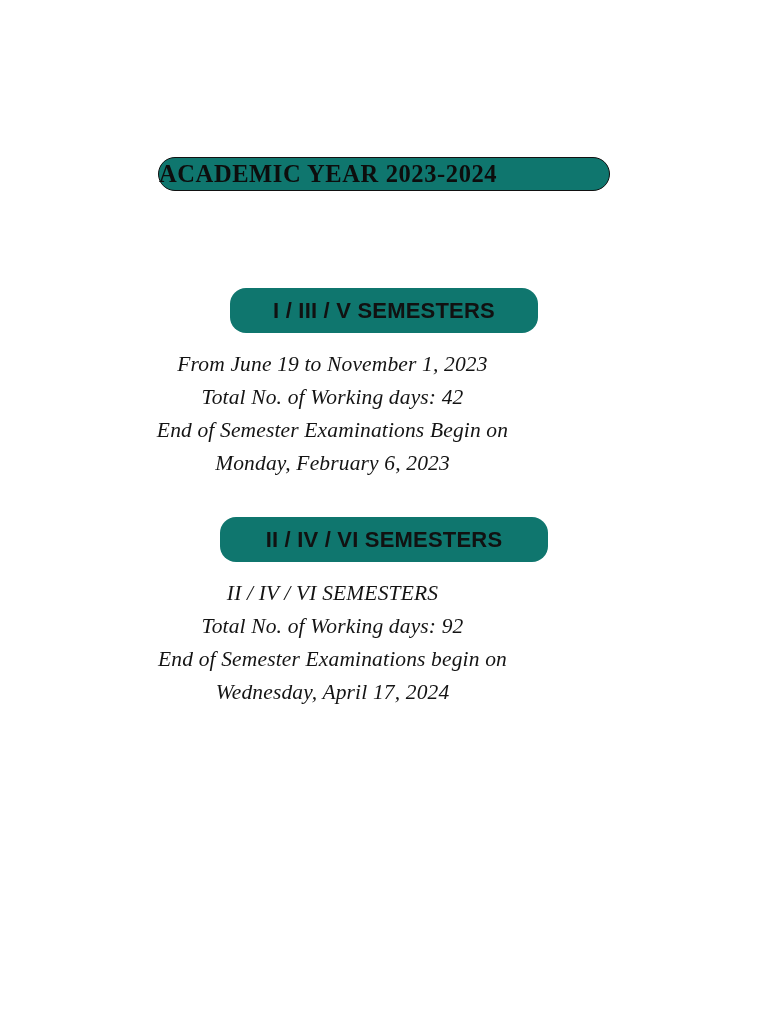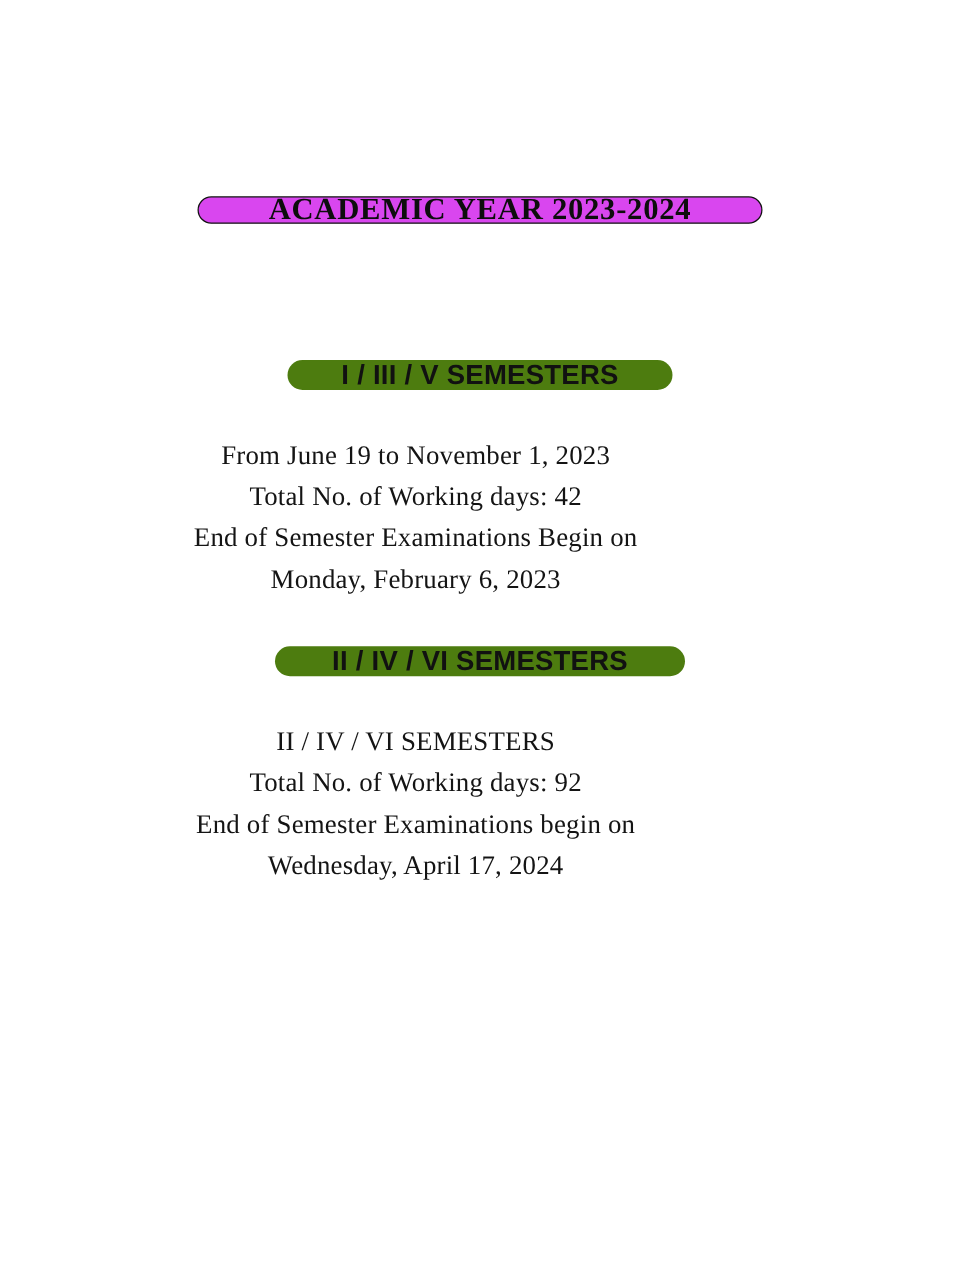--- a/index.html
+++ b/index.html
@@ -23,45 +23,45 @@
     inset: 0;
     background: #ffffff;
   }
 
   
   .title-box {
     position: absolute;
     left: 158px;
     top: 157px;
     width: 452px;
-    height: 22px;
+    height: 34px;
     box-sizing: border-box;
     border: 1.6px solid #111111;
     border-radius: 17px;
-    background: #d946ef;
+    background: #0f766e;
     display: flex;
     align-items: center;
-    justify-content: center;
+    justify-content: flex-start;
   }
   .title-text {
     font-family: "Liberation Serif", "DejaVu Serif", serif;
     font-weight: bold;
     font-size: 24.5px;
     letter-spacing: 0.6px;
     color: #0d0d0d;
     white-space: nowrap;
     line-height: 1;
   }
 
   
   .pill {
     position: absolute;
-    height: 24px;
+    height: 45px;
     box-sizing: border-box;
-    background: #4d7c0f;
+    background: #0f766e;
     border-radius: 16px;
     display: flex;
     align-items: center;
     justify-content: center;
   }
   .pill-text {
     font-family: "Liberation Sans", "DejaVu Sans", sans-serif;
     font-weight: bold;
     font-size: 22px;
     letter-spacing: 0.2px;
@@ -79,20 +79,21 @@
     top: 517px;
     width: 328px;
   }
 
   
   .body-block {
     position: absolute;
     left: 0;
     width: 665px;
     text-align: center;
+    font-style: italic;
   }
   .body-line {
     font-family: "Liberation Serif", "DejaVu Serif", serif;
     font-weight: normal;
     font-size: 21.5px;
     line-height: 33px;
     color: #141414;
     letter-spacing: 0.15px;
     white-space: nowrap;
   }

